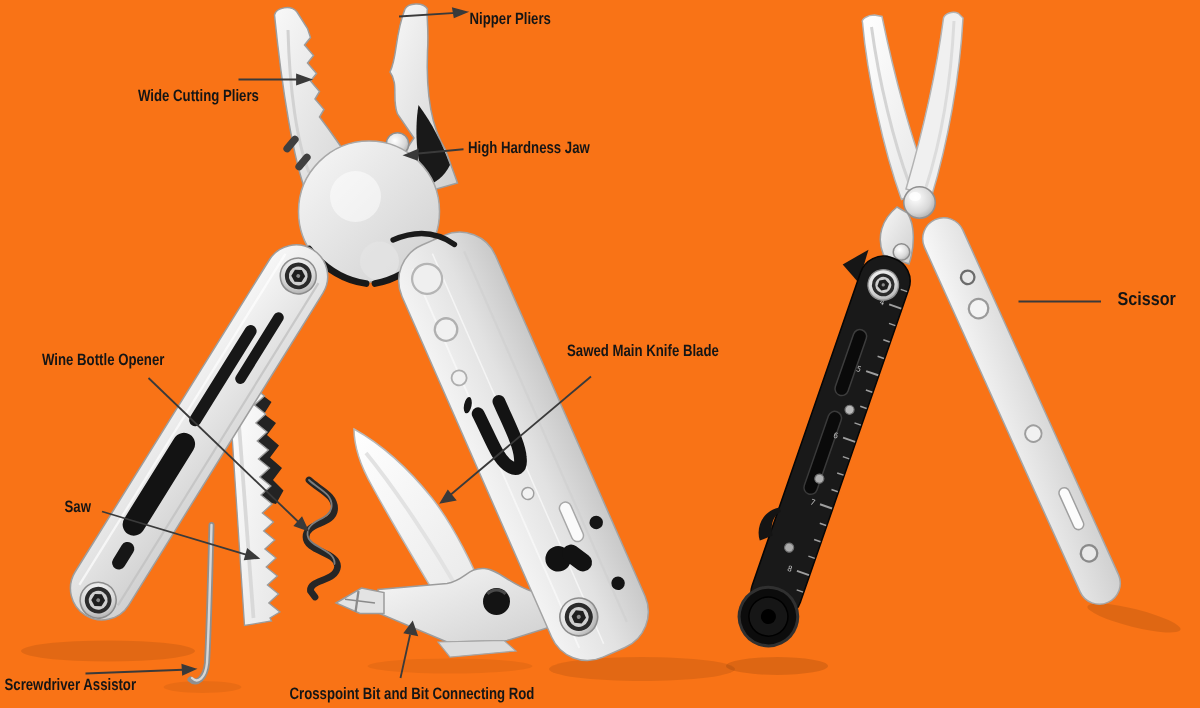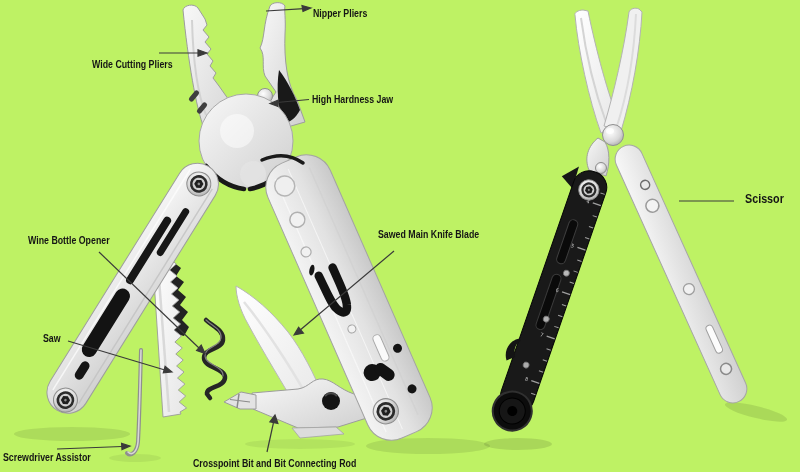--- a/index.html
+++ b/index.html
@@ -1,16 +1,16 @@
 <!DOCTYPE html>
 <html><head>
 <meta charset="utf-8">
 <style>
   html,body{margin:0;padding:0;background:#ffffff;}
-  .stage{position:relative;width:800px;height:472px;background:#bef264;overflow:hidden;
+  .stage{position:relative;width:800px;height:472px;background:#f97316;overflow:hidden;
          font-family:"Liberation Sans",sans-serif;}
   .artwork{position:absolute;left:0;top:0;}
   .callout{position:absolute;font-weight:700;font-size:11px;line-height:11px;color:#151515;
            white-space:nowrap;transform:scaleX(0.8);transform-origin:0 0;letter-spacing:0px;}
   .callout.big{font-size:12.5px;line-height:13px;transform:scaleX(0.86);}
 </style>
 </head>
 <body>
 
 <div class="stage">

